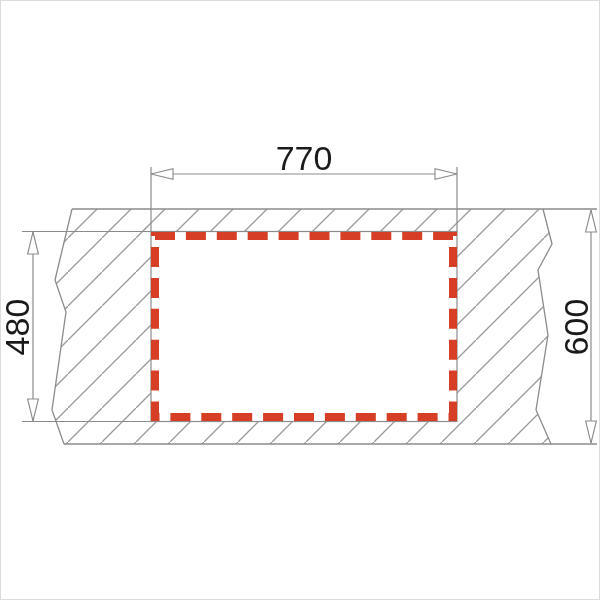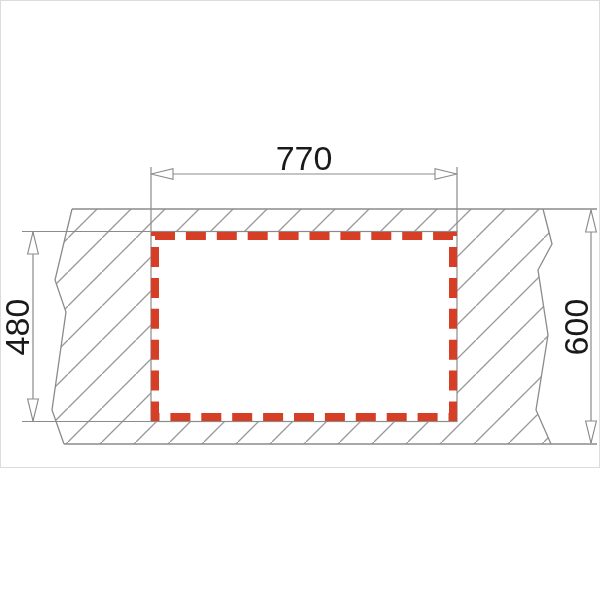--- a/index.html
+++ b/index.html
@@ -4,21 +4,21 @@
 <style>
   html, body {
     margin: 0;
     padding: 0;
     background: #ffffff;
     font-family: "Liberation Sans", sans-serif;
   }
   .stage {
     position: relative;
     width: 600px;
-    height: 468px;
+    height: 600px;
     background: #ffffff;
     box-shadow: inset 0 0 0 1px #dcdcdc;
     overflow: hidden;
   }
   svg { display: block; }
   .dim-text {
     font-family: "Liberation Sans", sans-serif;
     font-size: 34px;
     fill: #1a1a1a;
   }

